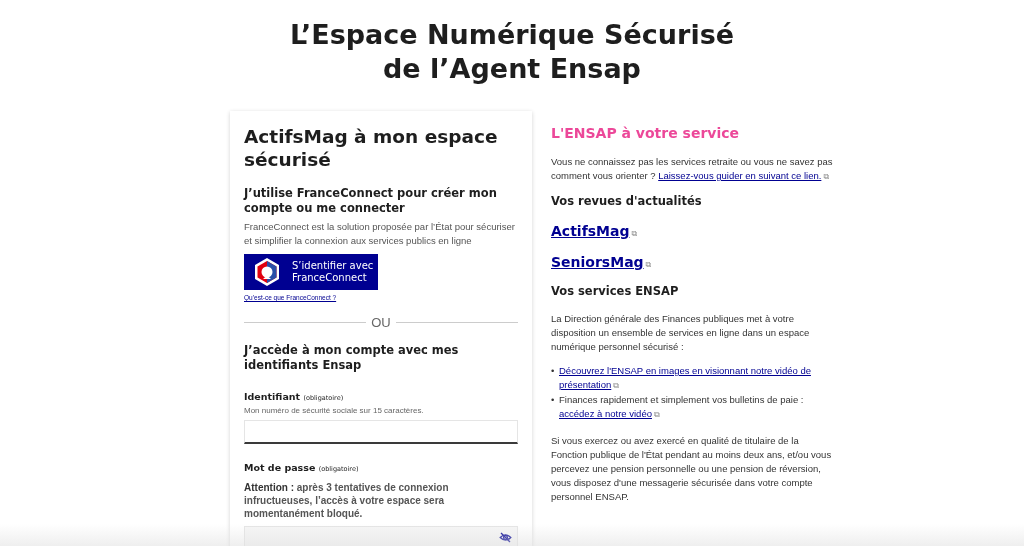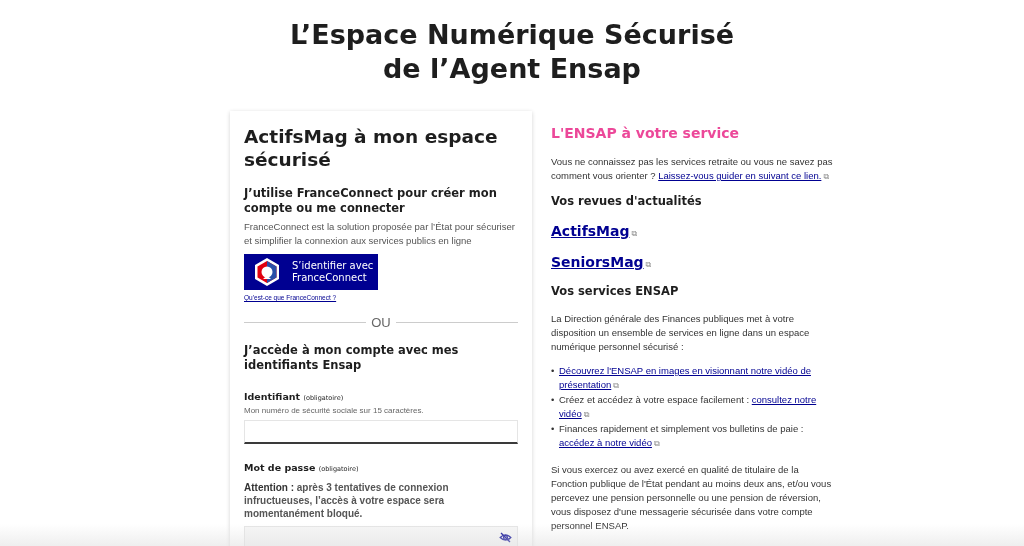--- a/index.html
+++ b/index.html
@@ -162,23 +162,20 @@
 
   <h3 class="sub-title" style="margin-top:13px">Vos services ENSAP</h3>
 
   <p class="para" style="margin-top:14px">La Direction générale des Finances publiques met à votre disposition un ensemble de services en ligne dans un espace numérique personnel sécurisé :</p>
 
   <ul class="services">
     <li>
       <span></span><a class="link">Découvrez l'ENSAP en images en visionnant notre vidéo de présentation</a><span class="ext">⧉</span>
     </li>
     <li>
-      <span>Créez et accédez à votre espace facilement : </span><a class="link">consultez notre vidéo</a><span class="ext">⧉</span>
-    </li>
-    <li>
       <span>Finances rapidement et simplement vos bulletins de paie : </span><a class="link">accédez à notre vidéo</a><span class="ext">⧉</span>
     </li>
   </ul>
 
   <p class="para" style="margin-top:12px">Si vous exercez ou avez exercé en qualité de titulaire de la Fonction publique de l'État pendant au moins deux ans, et/ou vous percevez une pension personnelle ou une pension de réversion, vous disposez d'une messagerie sécurisée dans votre compte personnel ENSAP.</p>
 </section>
 
 <div class="bottom-fade"></div>
 
 </body></html>

